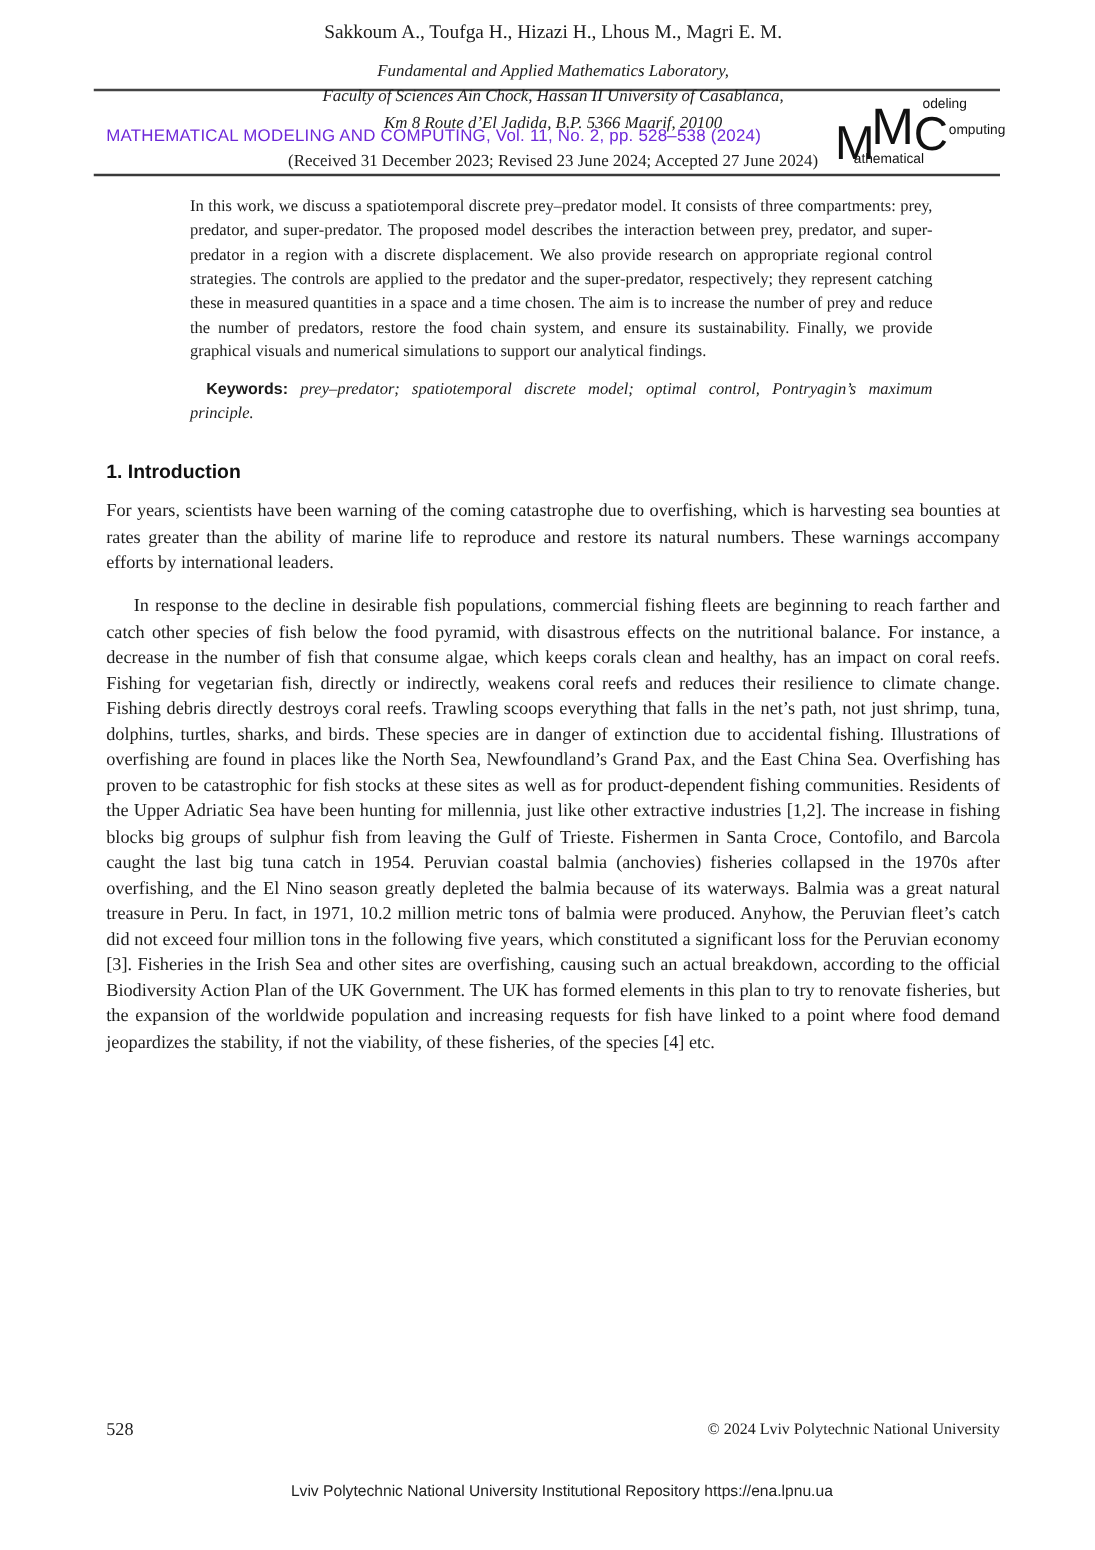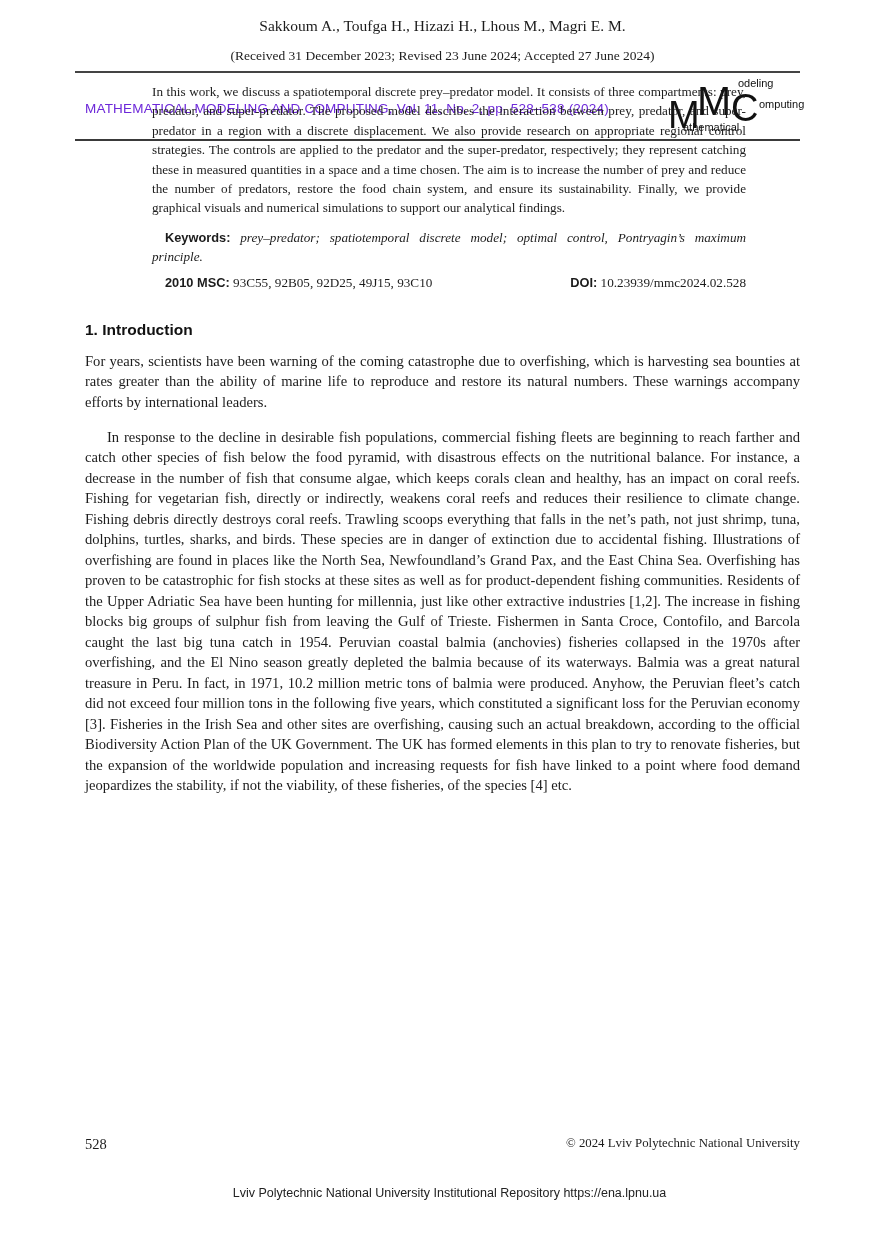--- a/index.html
+++ b/index.html
@@ -174,40 +174,35 @@
     <span class="small logo-athematical">athematical</span>
   </div>
 
   <div class="rule-header"></div>
 
   <div class="content">
 
 
     <div class="authors">Sakkoum A., Toufga H., Hizazi H., Lhous M., Magri E. M.</div>
 
+    <div class="affiliation">
+      <span>Fundamental and Applied Mathematics Laboratory,</span><br>
+      <span>Faculty of Sciences Ain Chock, Hassan II University of Casablanca,</span><br>
+      <span>Km 8 Route d’El Jadida, B.P. 5366 Maarif, 20100</span>
+    </div>
 
     <div class="received">(Received 31 December 2023; Revised 23 June 2024; Accepted 27 June 2024)</div>
 
     <div class="abstract-block">In this work, we discuss a spatiotemporal discrete prey–predator model.  It consists of three compartments: prey, predator, and super-predator.  The proposed model describes the interaction between prey, predator, and super-predator in a region with a discrete displacement.  We also provide research on appropriate regional control strategies.  The controls are applied to the predator and the super-predator, respectively; they represent catching these in measured quantities in a space and a time chosen.  The aim is to increase the number of prey and reduce the number of predators, restore the food chain system, and ensure its sustainability.  Finally, we provide graphical visuals and numerical simulations to support our analytical findings.</div>
 
     <div class="kw-block">
       <span class="kw-label">Keywords:</span>
       <span class="kw-text">prey–predator; spatiotemporal discrete model; optimal control, Pontryagin’s maximum principle.</span>
     </div>
 
-    <div class="msc-line">
-      <span class="pad-indent">
-        <span class="msc-label">2010 MSC:</span>
-        <span>93C55, 92B05, 92D25, 49J15, 93C10</span>
-      </span>
-      <span>
-        <span class="doi-label">DOI:</span>
-        <span>10.23939/mmc2024.02.528</span>
-      </span>
-    </div>
 
     <div class="section-heading">1. Introduction</div>
 
     <p class="body-para">For years, scientists have been warning of the coming catastrophe due to overfishing, which is harvesting sea bounties at rates greater than the ability of marine life to reproduce and restore its natural numbers. These warnings accompany efforts by international leaders.</p>
 
     <p class="body-para indented">In response to the decline in desirable fish populations, commercial fishing fleets are beginning to reach farther and catch other species of fish below the food pyramid, with disastrous effects on the nutritional balance.  For instance, a decrease in the number of fish that consume algae, which keeps corals clean and healthy, has an impact on coral reefs.  Fishing for vegetarian fish, directly or indirectly, weakens coral reefs and reduces their resilience to climate change.  Fishing debris directly destroys coral reefs.  Trawling scoops everything that falls in the net’s path, not just shrimp, tuna, dolphins, turtles, sharks, and birds.  These species are in danger of extinction due to accidental fishing.  Illustrations of overfishing are found in places like the North Sea, Newfoundland’s Grand Pax, and the East China Sea.  Overfishing has proven to be catastrophic for fish stocks at these sites as well as for product-dependent fishing communities.  Residents of the Upper Adriatic Sea have been hunting for millennia, just like other extractive industries [1,2].  The increase in fishing blocks big groups of sulphur fish from leaving the Gulf of Trieste.  Fishermen in Santa Croce, Contofilo, and Barcola caught the last big tuna catch in 1954.  Peruvian coastal balmia (anchovies) fisheries collapsed in the 1970s after overfishing, and the El Nino season greatly depleted the balmia because of its waterways.  Balmia was a great natural treasure in Peru.  In fact, in 1971, 10.2 million metric tons of balmia were produced.  Anyhow, the Peruvian fleet’s catch did not exceed four million tons in the following five years, which constituted a significant loss for the Peruvian economy [3].  Fisheries in the Irish Sea and other sites are overfishing, causing such an actual breakdown, according to the official Biodiversity Action Plan of the UK Government.  The UK has formed elements in this plan to try to renovate fisheries, but the expansion of the worldwide population and increasing requests for fish have linked to a point where food demand jeopardizes the stability, if not the viability, of these fisheries, of the species [4] etc.</p>
 
   </div>
 
   <div class="footer-row">

